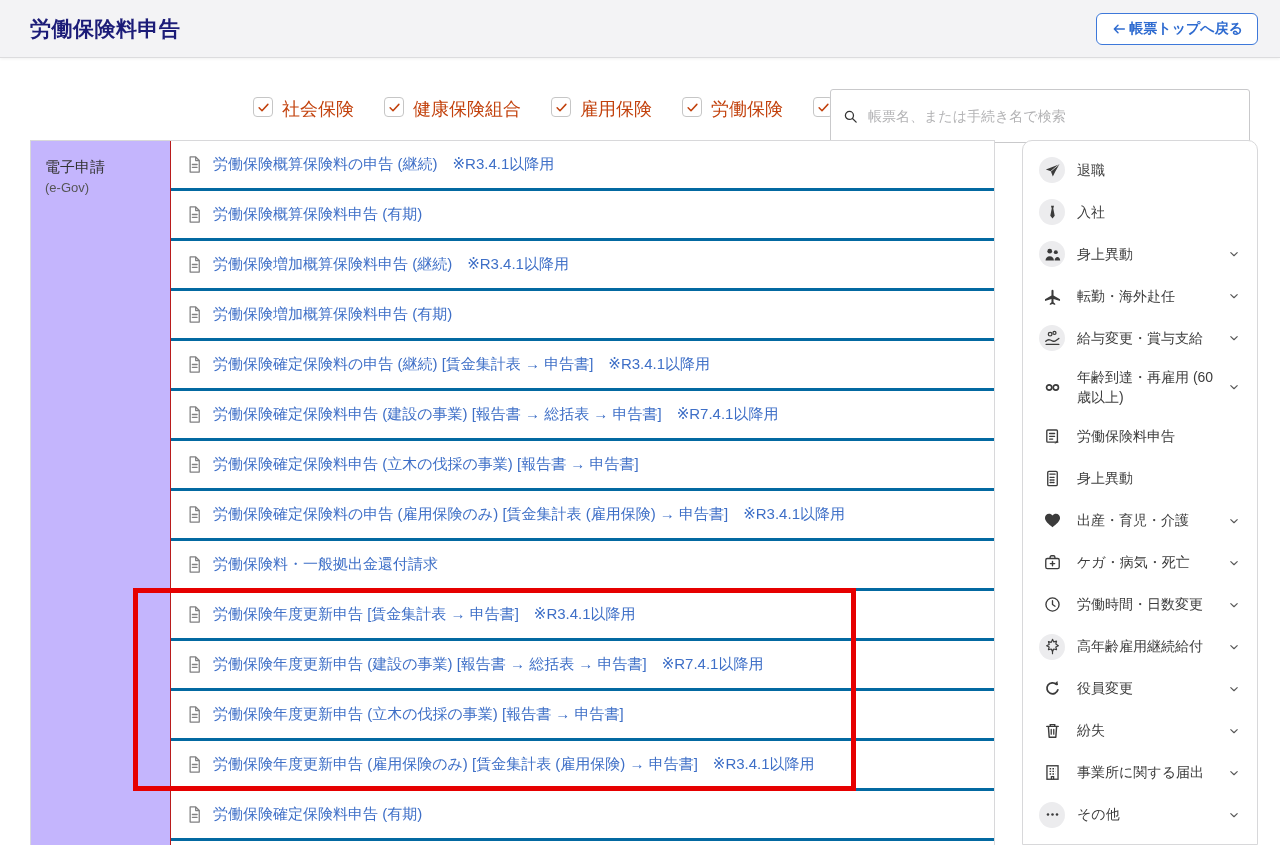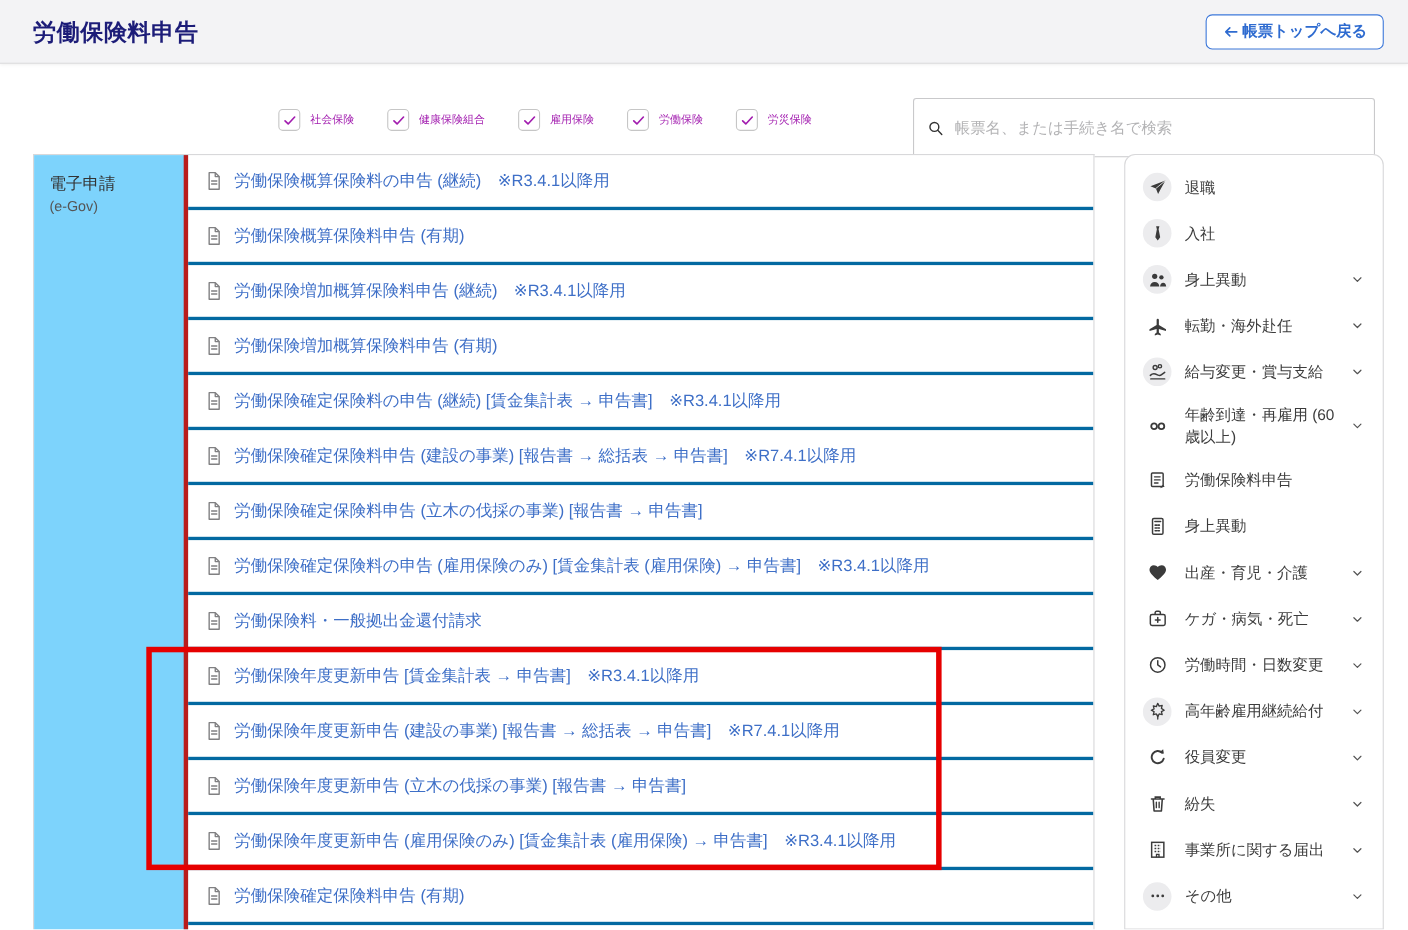--- a/index.html
+++ b/index.html
@@ -25,40 +25,40 @@
   .back-btn{
     position:absolute;right:22px;top:13px;height:32px;
     display:flex;align-items:center;gap:2px;padding:0 14px;
     background:#fff;border:1.5px solid #3d78da;border-radius:6px;
     color:var(--button-blue);font-size:14px;font-weight:bold;cursor:pointer;
     font-family:inherit;
   }
   .back-btn svg{stroke:var(--button-blue)}
   
   .filterbar{position:absolute;top:90px;left:253px;height:38px;display:flex;align-items:center;gap:30px}
-  .chk{display:flex;align-items:center;gap:9px;font-size:10px;color:#a21caf;cursor:pointer}
+  .chk{display:flex;gap:9px;font-size:18px;color:#c2410c;cursor:pointer}
   .chk .box{
     width:20px;height:20px;border:1px solid #c6c6c6;border-radius:4px;background:#fff;
     display:flex;align-items:center;justify-content:center;flex-shrink:0;
   }
   .chk .box svg{stroke:var(--check-green)}
   .search{
     position:absolute;left:830px;top:89px;width:420px;height:54px;
     border:1px solid #c9c9cb;border-radius:3px;background:#fff;
     display:flex;align-items:center;padding:0 11px;gap:9px;
   }
   .search svg{stroke:#9a9a9c;flex-shrink:0}
   .search input{border:none;outline:none;flex:1;font-size:14px;color:#333;font-family:inherit;background:transparent}
   .search input::placeholder{color:#b3b3b5}
   
   .table{
     position:absolute;left:30px;top:140px;width:965px;height:705px;
     border:1px solid #d8d8da;border-bottom:none;background:#fff;display:flex;
   }
-  .cat{width:140px;flex-shrink:0;background:#7dd3fc;border-right:4px solid #b91c1c;padding:17px 10px 0 14px}
+  .cat{width:140px;flex-shrink:0;background:#c4b5fd;border-right:1px solid #b91c1c;padding:17px 10px 0 14px}
   .cat .l1{font-size:15px;color:#333}
   .cat .l2{font-size:13px;color:#555;margin-top:3px}
   .rows{flex:1;overflow:hidden}
   .row{
     height:50px;border-bottom:3px solid #0369a1;
     display:flex;align-items:center;padding-left:14px;gap:9px;
   }
   .row .doc{color:#808082;flex-shrink:0}
   .row a{font-size:15px;color:var(--link-blue);text-decoration:none;white-space:pre;cursor:pointer}
   

